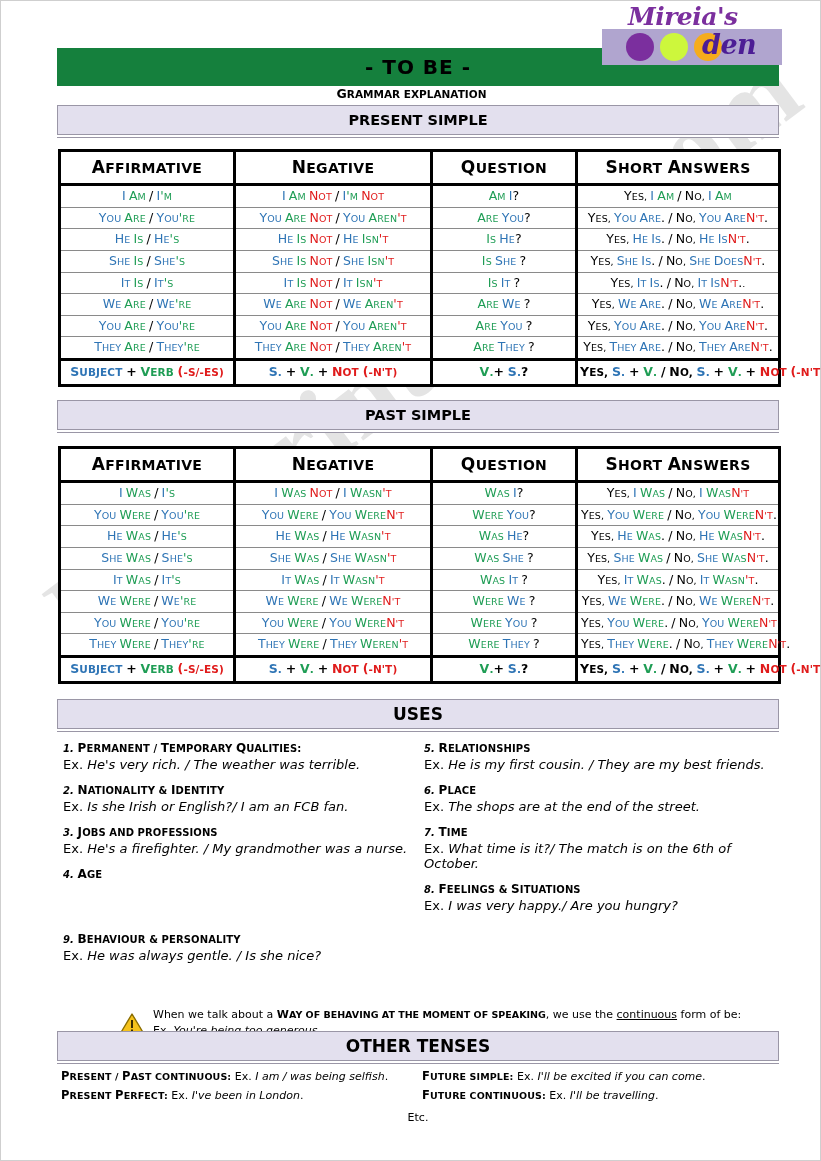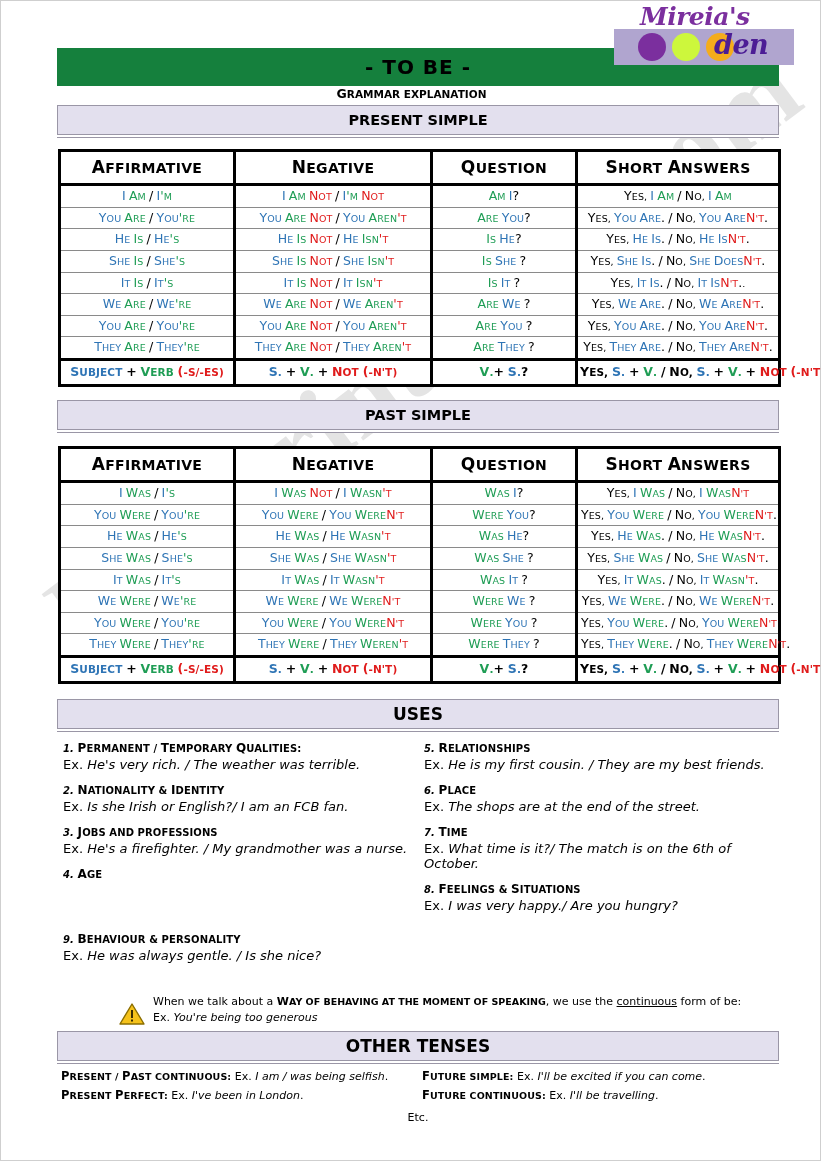--- a/index.html
+++ b/index.html
@@ -40,21 +40,21 @@
     transform: rotate(-37deg);
     transform-origin: left center;
     white-space: nowrap;
     font-family: "Liberation Serif", serif;
     letter-spacing: 1px;
   }
 
   
   .logo-wrap {
     position: absolute;
-    right: 26px;
+    right: 38px;
     top: 2px;
     width: 180px;
     height: 62px;
     z-index: 30;
   }
   .logo-word {
     position: absolute;
     left: 26px;
     top: -1px;
     font-family: "DejaVu Serif", serif;
@@ -227,22 +227,22 @@
     color: #000;
     margin-top: 2px;
   }
   .use-ex .lbl { font-style: normal; }
   .use-ex em { font-style: italic; }
 
   .use-nine { margin-top: 8px; padding: 0 6px; }
 
   .note-row {
     display: flex;
-    align-items: flex-end;
-    margin-top: 8px;
+    align-items: center;
+    margin-top: 21px;
     padding-left: 56px;
   }
   .warn-icon { width: 26px; height: 24px; flex: 0 0 26px; margin-top: 3px; }
   .note-text {
     font-family: "DejaVu Sans", sans-serif;
     font-size: 11px;
     color: #000;
     line-height: 1.45;
     padding-left: 8px;
   }

